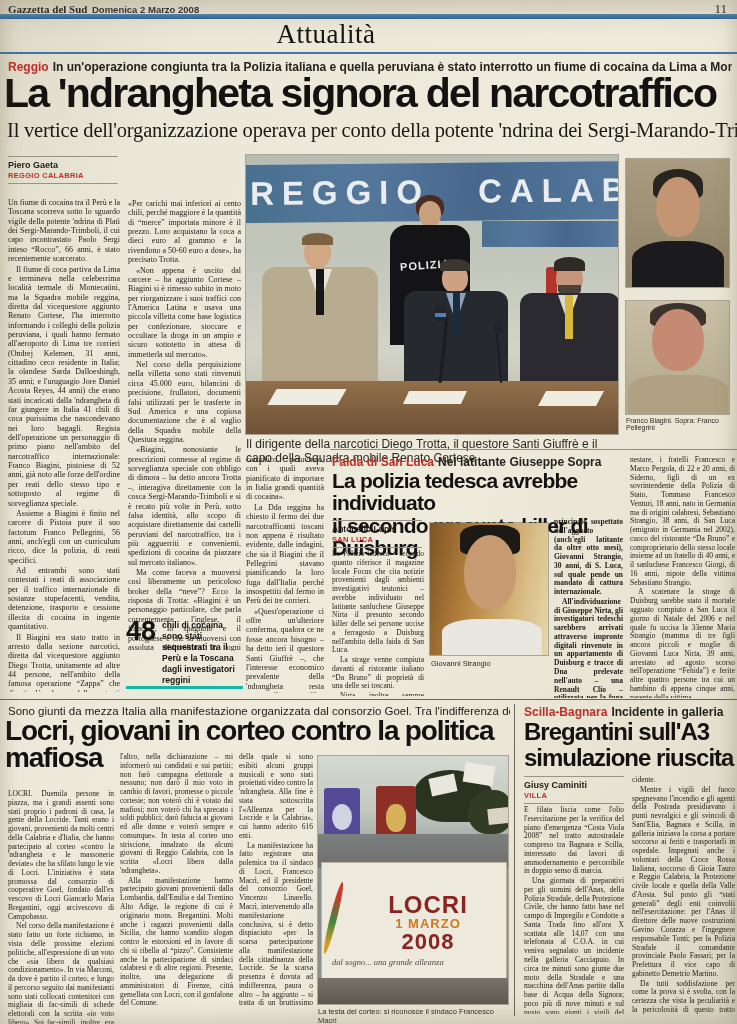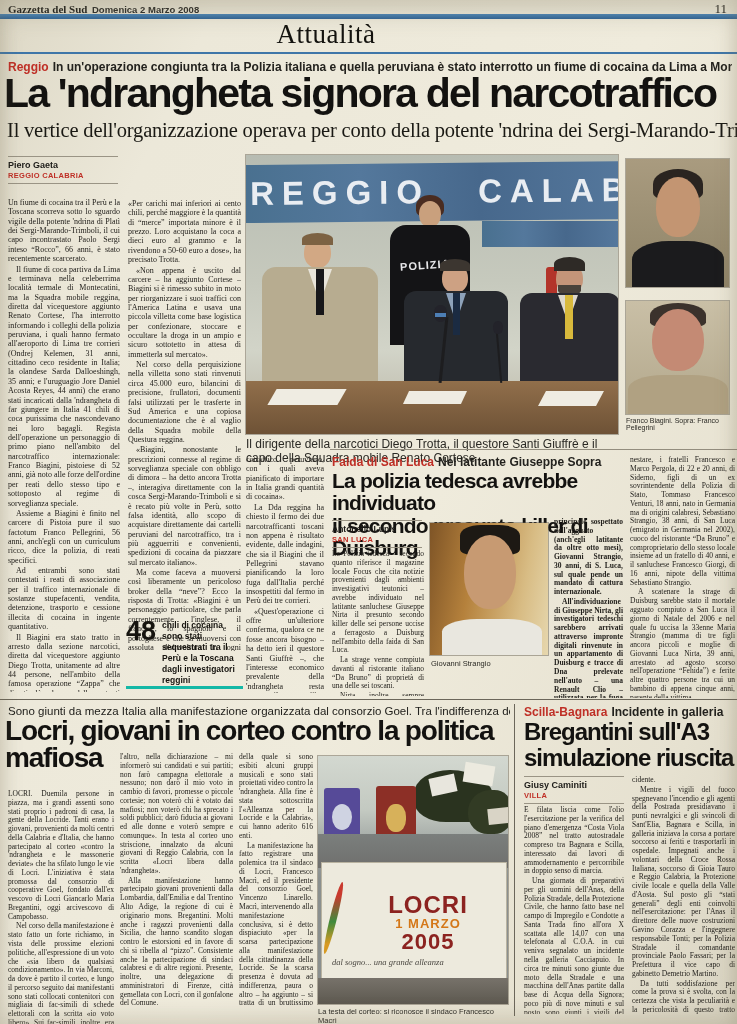--- a/index.html
+++ b/index.html
@@ -239,21 +239,21 @@
   <div class="ph" style="left:112px;top:20px;width:26px;height:18px;background:#e8e6dd;transform:rotate(-12deg);"></div>
   <div class="ph" style="left:146px;top:8px;width:30px;height:20px;background:#eceadf;transform:rotate(9deg);"></div>
   <div class="ph" style="left:170px;top:52px;width:22px;height:16px;background:#d9d4c6;transform:rotate(-6deg);"></div>
   <div class="ph" style="left:0;top:78px;width:190px;height:34px;background:linear-gradient(#7b7f7d,#6f6f6d);"></div>
 
   <div class="ph" style="left:3px;top:106px;width:184px;height:116px;background:#edeadd;border:1px solid #b9b3a0;">
     <div class="ph" style="left:8px;top:18px;width:7px;height:74px;background:linear-gradient(160deg,#c93a2e 20%,#3f8a3c 55%,#d89a22 85%);border-radius:60%;transform:rotate(14deg);"></div>
     <div class="ph" style="left:36px;top:10px;width:140px;text-align:center;">
       <div class="locri-line1">LOCRI</div>
       <div class="locri-line2">1 MARZO</div>
-      <div class="locri-line3">2005</div>
+      <div class="locri-line3">2008</div>
     </div>
     <div class="ph locri-slogan" style="left:10px;top:94px;width:170px;">dal sogno... una grande alleanza</div>
   </div>
   <div class="ph" style="left:0;top:222px;width:190px;height:26px;background:linear-gradient(#77726a,#5d5950);"></div>
 </div>
 <div class="abs caption" style="top:1007px;left:318px;width:192px;font-size:7.5px;">La testa del corteo: si riconosce il sindaco Francesco Macrì</div>
 
 <div class="abs kicker" style="top:705px;left:524px;width:212px;font-size:12px;">
   <span class="red">Scilla-Bagnara</span><span>Incidente in galleria</span>
 </div>

